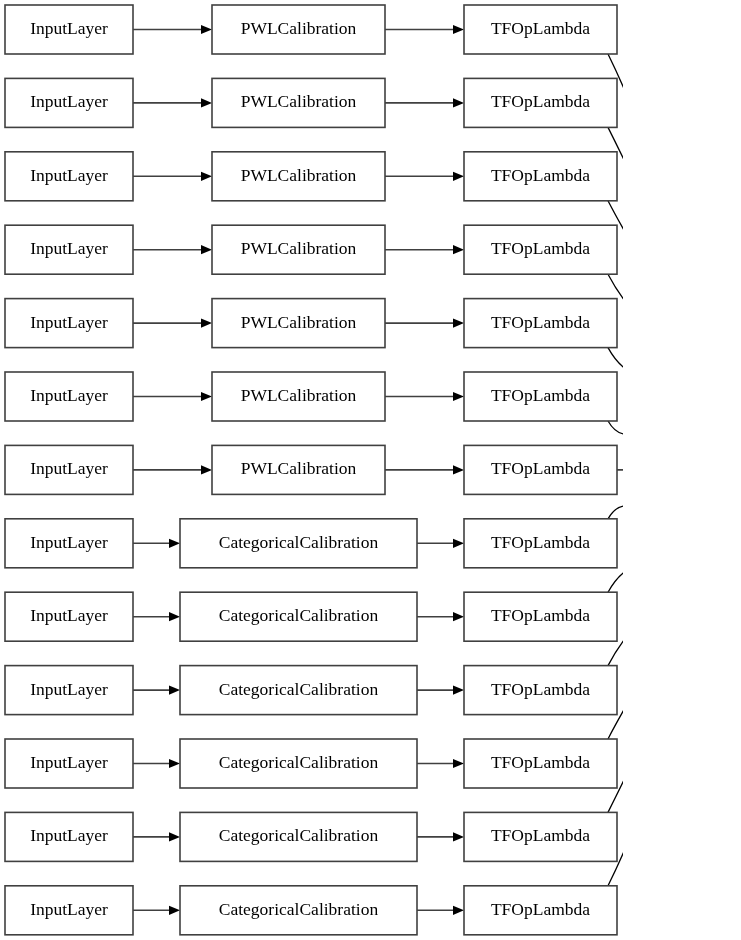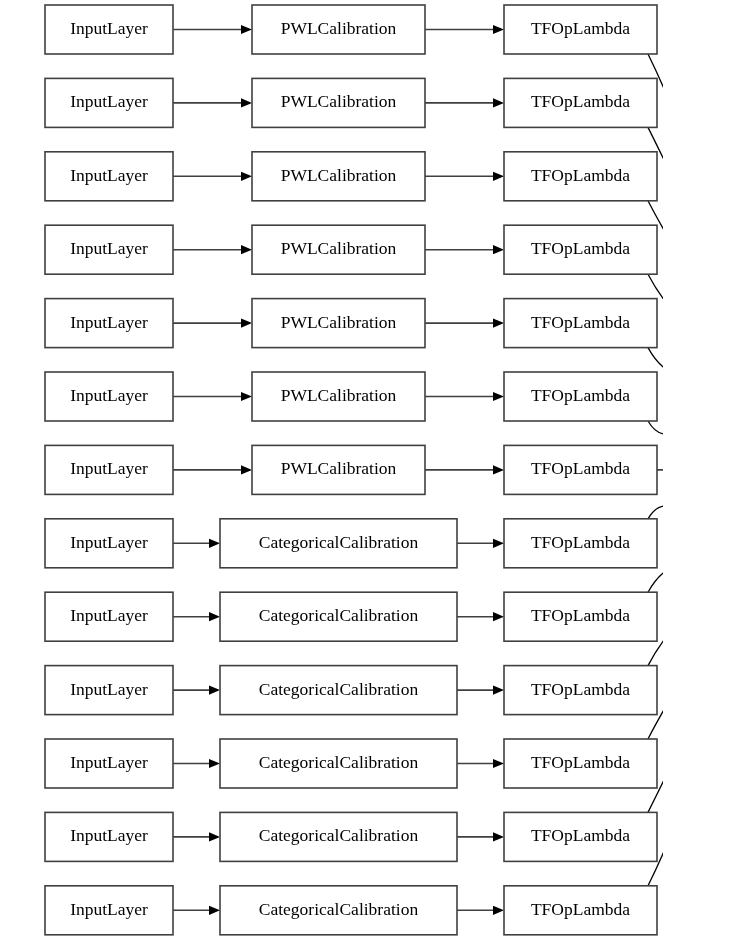--- a/index.html
+++ b/index.html
@@ -7,21 +7,20 @@
     padding: 0;
     background: #ffffff;
   }
   #graph-root {
     position: relative;
     width: 623px;
     height: 940px;
     background: #ffffff;
     font-family: "Liberation Serif", "DejaVu Serif", serif;
     overflow: hidden;
-    margin-left: 40px;
   }
   svg#graph-canvas {
     display: block;
     width: 741px;
     height: 940px;
   }
   .node-rect {
     fill: #ffffff;
     stroke: #404040;
     stroke-width: 1.6;

